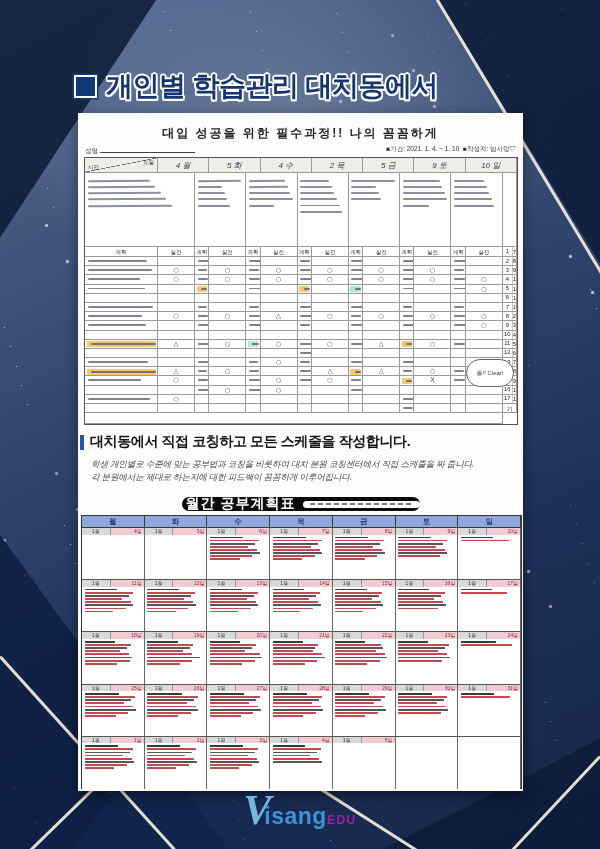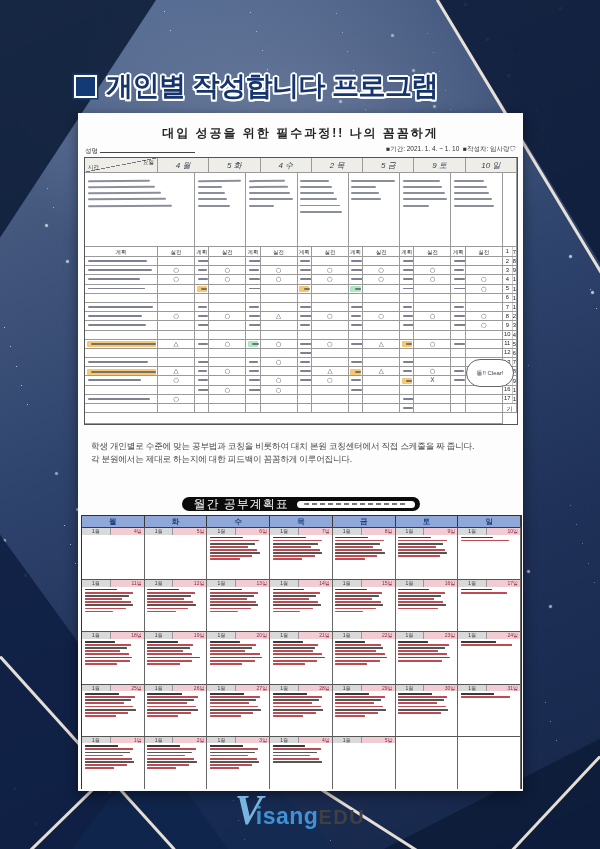--- a/index.html
+++ b/index.html
@@ -52,59 +52,59 @@
   .w-etc{font-size:6px;color:#333;text-align:center;line-height:11px;}
   .hl-orange{background:rgba(246,185,78,.8);}
   .hl-green{background:rgba(148,224,175,.75);}
   .hlwrap{margin:1.6px 1.5px 0 1.5px;padding:2.2px 2px;border-radius:1px;}
   .cloud-note{position:absolute;border:1px solid #666;border-radius:14px;background:#fff;display:flex;align-items:center;justify-content:center;font-size:6px;color:#3c4254;z-index:3;}
   
   .sect{position:absolute;left:2px;top:320px;right:8px;}
   .sect-head{display:flex;align-items:center;}
   .sect-bar{width:4px;height:15px;background:#2e5597;margin-right:6px;}
   .sect-title{font-size:14px;font-weight:bold;color:#111;letter-spacing:-.4px;}
-  .sect-body{margin:7px 0 0 11px;font-size:8.6px;color:#444;line-height:1.55;letter-spacing:-.2px;}
+  .sect-body{margin:7px 0 0 11px;font-size:8.6px;color:#444;line-height:1.55;letter-spacing:-.2px;font-style:italic;}
   
   .m-titlebar{position:absolute;top:384px;left:50%;transform:translateX(-50%);width:238px;height:14px;background:#0b0b0b;border-radius:7px;display:flex;align-items:center;z-index:2;}
-  .m-title{color:#fff;font-size:12px;font-weight:normal;margin-left:12px;letter-spacing:1px;white-space:nowrap;}
+  .m-title{color:#fff;font-size:14px;font-weight:bold;margin-left:4px;letter-spacing:1px;white-space:nowrap;}
   .m-pill{margin-left:8px;width:118px;height:7px;background:#fff;border-radius:3.5px;display:flex;align-items:center;}
   .m-pill-line{height:2.2px;margin:0 7px;flex:1;background:repeating-linear-gradient(90deg,#777 0 5px,transparent 5px 8px);border-radius:1px;}
   #mgrid{position:absolute;left:3px;top:402px;width:439px;display:grid;grid-template-columns:repeat(7,1fr);border:1.5px solid #333;background:#fff;}
   .m-hdr{background:#8fa8d9;color:#1f4280;font-size:7.5px;font-weight:bold;text-align:center;line-height:11px;border-right:1px solid #3a3a3a;}
   .m-cell{height:52.2px;border-right:1px solid #666;border-top:1.2px solid #555;overflow:hidden;background:#fff;}
   .m-strip{height:6.5px;display:flex;}
   .m-strip .mo{flex:0 0 45%;background:#d9d9d9;border-right:.5px solid #999;font-size:5px;color:#333;text-align:center;line-height:6.5px;}
   .m-strip .da{flex:1;background:#f2ccd3;font-size:5px;color:#8a2c3c;text-align:right;padding-right:2px;line-height:6.5px;}
   .m-body{padding:2px 2.5px 0 2.5px;}
   .m-line{height:1.8px;border-radius:.5px;margin-bottom:1.35px;}
   
   .logo{position:absolute;left:50%;top:791px;transform:translateX(-50%);display:flex;align-items:baseline;z-index:6;}
   .logo-v{font-family:"Liberation Serif",serif;font-style:italic;font-weight:bold;font-size:42px;line-height:38px;color:#79b4de;margin-right:-7px;}
   .logo-isang{font-size:23px;font-weight:bold;color:#3f93d4;letter-spacing:.5px;}
-  .logo-edu{font-size:20px;font-weight:bold;color:#404040;letter-spacing:1.5px;}
+  .logo-edu{font-size:12px;font-weight:bold;color:#a21caf;letter-spacing:1.5px;}
 </style>
 </head>
 <body>
 
 <div id="stars-a" style="box-shadow: rgba(255, 255, 255, 0.48) 150px 246px 0px 0px, rgba(255, 255, 255, 0.5) 222px 482px 0px 0px, rgba(255, 255, 255, 0.52) 293px 718px 0px 0px, rgba(255, 255, 255, 0.55) 365px 109px 0px 0px, rgba(255, 255, 255, 0.57) 436px 345px 0px 0px, rgba(255, 255, 255, 0.6) 508px 581px 0px 0px, rgba(255, 255, 255, 0.62) 579px 817px 0px 0px, rgba(255, 255, 255, 0.64) 53px 207px 0px 0px, rgba(255, 255, 255, 0.67) 124px 443px 0px 0px, rgba(255, 255, 255, 0.69) 196px 679px 0px 0px, rgba(255, 255, 255, 0.72) 267px 69px 0px 0px, rgba(255, 255, 255, 0.74) 339px 305px 0px 0px, rgba(255, 255, 255, 0.76) 411px 542px 0px 0px, rgba(255, 255, 255, 0.79) 482px 778px 0px 0px, rgba(255, 255, 255, 0.81) 554px 168px 0px 0px, rgba(255, 255, 255, 0.84) 27px 404px 0px 0px, rgba(255, 255, 255, 0.86) 99px 640px 0px 0px, rgba(255, 255, 255, 0.88) 170px 30px 0px 0px, rgba(255, 255, 255, 0.91) 242px 266px 0px 0px, rgba(255, 255, 255, 0.93) 313px 502px 0px 0px, rgba(255, 255, 255, 0.36) 385px 739px 0px 0px, rgba(255, 255, 255, 0.38) 456px 129px 0px 0px, rgba(255, 255, 255, 0.4) 528px 365px 0px 0px, rgba(255, 255, 255, 0.43) 1px 601px 0px 0px, rgba(255, 255, 255, 0.45) 73px 837px 0px 0px, rgba(255, 255, 255, 0.47) 144px 227px 0px 0px, rgba(255, 255, 255, 0.5) 216px 463px 0px 0px, rgba(255, 255, 255, 0.52) 287px 699px 0px 0px, rgba(255, 255, 255, 0.55) 359px 89px 0px 0px, rgba(255, 255, 255, 0.57) 431px 326px 0px 0px, rgba(255, 255, 255, 0.59) 502px 562px 0px 0px, rgba(255, 255, 255, 0.62) 574px 798px 0px 0px, rgba(255, 255, 255, 0.64) 47px 188px 0px 0px, rgba(255, 255, 255, 0.67) 119px 424px 0px 0px, rgba(255, 255, 255, 0.69) 190px 660px 0px 0px, rgba(255, 255, 255, 0.71) 262px 50px 0px 0px, rgba(255, 255, 255, 0.74) 333px 286px 0px 0px, rgba(255, 255, 255, 0.76) 405px 522px 0px 0px, rgba(255, 255, 255, 0.79) 476px 759px 0px 0px, rgba(255, 255, 255, 0.81) 548px 149px 0px 0px, rgba(255, 255, 255, 0.83) 21px 385px 0px 0px, rgba(255, 255, 255, 0.86) 93px 621px 0px 0px, rgba(255, 255, 255, 0.88) 164px 11px 0px 0px, rgba(255, 255, 255, 0.91) 236px 247px 0px 0px, rgba(255, 255, 255, 0.93) 307px 483px 0px 0px, rgba(255, 255, 255, 0.35) 379px 719px 0px 0px, rgba(255, 255, 255, 0.38) 450px 109px 0px 0px, rgba(255, 255, 255, 0.4) 522px 346px 0px 0px, rgba(255, 255, 255, 0.43) 594px 582px 0px 0px, rgba(255, 255, 255, 0.45) 67px 818px 0px 0px, rgba(255, 255, 255, 0.47) 139px 208px 0px 0px, rgba(255, 255, 255, 0.5) 210px 444px 0px 0px, rgba(255, 255, 255, 0.52) 282px 680px 0px 0px, rgba(255, 255, 255, 0.54) 353px 70px 0px 0px, rgba(255, 255, 255, 0.57) 425px 306px 0px 0px, rgba(255, 255, 255, 0.59) 496px 542px 0px 0px, rgba(255, 255, 255, 0.62) 568px 779px 0px 0px, rgba(255, 255, 255, 0.64) 41px 169px 0px 0px, rgba(255, 255, 255, 0.66) 113px 405px 0px 0px, rgba(255, 255, 255, 0.69) 184px 641px 0px 0px, rgba(255, 255, 255, 0.71) 256px 31px 0px 0px, rgba(255, 255, 255, 0.74) 327px 267px 0px 0px, rgba(255, 255, 255, 0.76) 399px 503px 0px 0px, rgba(255, 255, 255, 0.78) 470px 739px 0px 0px, rgba(255, 255, 255, 0.81) 542px 129px 0px 0px, rgba(255, 255, 255, 0.83) 16px 366px 0px 0px, rgba(255, 255, 255, 0.86) 87px 602px 0px 0px, rgba(255, 255, 255, 0.88) 159px 838px 0px 0px, rgba(255, 255, 255, 0.9) 230px 228px 0px 0px, rgba(255, 255, 255, 0.93) 302px 464px 0px 0px, rgba(255, 255, 255, 0.35) 373px 700px 0px 0px, rgba(255, 255, 255, 0.38) 445px 90px 0px 0px, rgba(255, 255, 255, 0.4) 516px 326px 0px 0px, rgba(255, 255, 255, 0.42) 588px 563px 0px 0px, rgba(255, 255, 255, 0.45) 61px 799px 0px 0px, rgba(255, 255, 255, 0.47) 133px 189px 0px 0px, rgba(255, 255, 255, 0.49) 204px 425px 0px 0px, rgba(255, 255, 255, 0.52) 276px 661px 0px 0px, rgba(255, 255, 255, 0.54) 347px 51px 0px 0px, rgba(255, 255, 255, 0.57) 419px 287px 0px 0px, rgba(255, 255, 255, 0.59) 490px 523px 0px 0px, rgba(255, 255, 255, 0.61) 562px 759px 0px 0px, rgba(255, 255, 255, 0.64) 35px 150px 0px 0px, rgba(255, 255, 255, 0.66) 107px 386px 0px 0px, rgba(255, 255, 255, 0.69) 179px 622px 0px 0px, rgba(255, 255, 255, 0.71) 250px 12px 0px 0px, rgba(255, 255, 255, 0.73) 322px 248px 0px 0px, rgba(255, 255, 255, 0.76) 393px 484px 0px 0px, rgba(255, 255, 255, 0.78) 465px 720px 0px 0px, rgba(255, 255, 255, 0.81) 536px 110px 0px 0px, rgba(255, 255, 255, 0.83) 10px 346px 0px 0px, rgba(255, 255, 255, 0.85) 81px 583px 0px 0px, rgba(255, 255, 255, 0.88) 153px 819px 0px 0px, rgba(255, 255, 255, 0.9) 224px 209px 0px 0px, rgba(255, 255, 255, 0.93) 296px 445px 0px 0px, rgba(255, 255, 255, 0.95) 367px 681px 0px 0px, rgba(255, 255, 255, 0.37) 439px 71px 0px 0px, rgba(255, 255, 255, 0.4) 510px 307px 0px 0px, rgba(255, 255, 255, 0.42) 582px 543px 0px 0px, rgba(255, 255, 255, 0.45) 55px 779px 0px 0px, rgba(255, 255, 255, 0.47) 127px 170px 0px 0px, rgba(255, 255, 255, 0.49) 199px 406px 0px 0px, rgba(255, 255, 255, 0.52) 270px 642px 0px 0px, rgba(255, 255, 255, 0.54) 342px 32px 0px 0px, rgba(255, 255, 255, 0.56) 413px 268px 0px 0px, rgba(255, 255, 255, 0.59) 485px 504px 0px 0px, rgba(255, 255, 255, 0.61) 556px 740px 0px 0px, rgba(255, 255, 255, 0.64) 30px 130px 0px 0px, rgba(255, 255, 255, 0.66) 101px 366px 0px 0px, rgba(255, 255, 255, 0.68) 173px 603px 0px 0px, rgba(255, 255, 255, 0.71) 244px 839px 0px 0px, rgba(255, 255, 255, 0.73) 316px 229px 0px 0px, rgba(255, 255, 255, 0.76) 387px 465px 0px 0px, rgba(255, 255, 255, 0.78) 459px 701px 0px 0px, rgba(255, 255, 255, 0.8) 530px 91px 0px 0px, rgba(255, 255, 255, 0.83) 4px 327px 0px 0px, rgba(255, 255, 255, 0.85) 75px 563px 0px 0px, rgba(255, 255, 255, 0.88) 147px 800px 0px 0px, rgba(255, 255, 255, 0.9) 218px 190px 0px 0px, rgba(255, 255, 255, 0.92) 290px 426px 0px 0px, rgba(255, 255, 255, 0.95) 362px 662px 0px 0px, rgba(255, 255, 255, 0.37) 433px 52px 0px 0px, rgba(255, 255, 255, 0.4) 505px 288px 0px 0px, rgba(255, 255, 255, 0.42) 576px 524px 0px 0px, rgba(255, 255, 255, 0.44) 50px 760px 0px 0px, rgba(255, 255, 255, 0.47) 121px 150px 0px 0px, rgba(255, 255, 255, 0.49) 193px 387px 0px 0px, rgba(255, 255, 255, 0.51) 264px 623px 0px 0px, rgba(255, 255, 255, 0.54) 336px 13px 0px 0px, rgba(255, 255, 255, 0.56) 407px 249px 0px 0px, rgba(255, 255, 255, 0.59) 479px 485px 0px 0px, rgba(255, 255, 255, 0.61) 550px 721px 0px 0px, rgba(255, 255, 255, 0.63) 24px 111px 0px 0px, rgba(255, 255, 255, 0.66) 95px 347px 0px 0px, rgba(255, 255, 255, 0.68) 167px 583px 0px 0px, rgba(255, 255, 255, 0.71) 238px 820px 0px 0px, rgba(255, 255, 255, 0.73) 310px 210px 0px 0px, rgba(255, 255, 255, 0.75) 382px 446px 0px 0px, rgba(255, 255, 255, 0.78) 453px 682px 0px 0px, rgba(255, 255, 255, 0.8) 525px 72px 0px 0px, rgba(255, 255, 255, 0.83) 596px 308px 0px 0px, rgba(255, 255, 255, 0.85) 70px 544px 0px 0px, rgba(255, 255, 255, 0.87) 141px 780px 0px 0px, rgba(255, 255, 255, 0.9) 213px 170px 0px 0px, rgba(255, 255, 255, 0.92) 284px 407px 0px 0px, rgba(255, 255, 255, 0.95) 356px 643px 0px 0px, rgba(255, 255, 255, 0.37) 427px 33px 0px 0px, rgba(255, 255, 255, 0.39) 499px 269px 0px 0px, rgba(255, 255, 255, 0.42) 570px 505px 0px 0px, rgba(255, 255, 255, 0.44) 44px 741px 0px 0px, rgba(255, 255, 255, 0.47) 115px 131px 0px 0px, rgba(255, 255, 255, 0.49) 187px 367px 0px 0px, rgba(255, 255, 255, 0.51) 258px 603px 0px 0px, rgba(255, 255, 255, 0.54) 330px 840px 0px 0px, rgba(255, 255, 255, 0.56) 401px 230px 0px 0px, rgba(255, 255, 255, 0.58) 473px 466px 0px 0px, rgba(255, 255, 255, 0.61) 545px 702px 0px 0px, rgba(255, 255, 255, 0.63) 18px 92px 0px 0px, rgba(255, 255, 255, 0.66) 90px 328px 0px 0px, rgba(255, 255, 255, 0.68) 161px 564px 0px 0px, rgba(255, 255, 255, 0.7) 233px 800px 0px 0px, rgba(255, 255, 255, 0.73) 304px 190px 0px 0px, rgba(255, 255, 255, 0.75) 376px 427px 0px 0px, rgba(255, 255, 255, 0.78) 447px 663px 0px 0px, rgba(255, 255, 255, 0.8) 519px 53px 0px 0px, rgba(255, 255, 255, 0.82) 590px 289px 0px 0px, rgba(255, 255, 255, 0.85) 64px 525px 0px 0px, rgba(255, 255, 255, 0.87) 135px 761px 0px 0px, rgba(255, 255, 255, 0.9) 207px 151px 0px 0px, rgba(255, 255, 255, 0.92) 278px 387px 0px 0px;"></div>
 <div id="stars-b" style="box-shadow: rgba(255, 255, 255, 0.48) 246px 482px 1px 1px, rgba(255, 255, 255, 0.5) 508px 75px 1px 1px, rgba(255, 255, 255, 0.52) 172px 513px 1px 1px, rgba(255, 255, 255, 0.54) 434px 106px 1px 1px, rgba(255, 255, 255, 0.56) 99px 544px 1px 1px, rgba(255, 255, 255, 0.58) 361px 137px 1px 1px, rgba(255, 255, 255, 0.6) 25px 575px 1px 1px, rgba(255, 255, 255, 0.62) 287px 168px 1px 1px, rgba(255, 255, 255, 0.64) 550px 606px 1px 1px, rgba(255, 255, 255, 0.66) 214px 199px 1px 1px, rgba(255, 255, 255, 0.68) 476px 637px 1px 1px, rgba(255, 255, 255, 0.7) 141px 230px 1px 1px, rgba(255, 255, 255, 0.72) 403px 668px 1px 1px, rgba(255, 255, 255, 0.74) 67px 261px 1px 1px, rgba(255, 255, 255, 0.76) 329px 699px 1px 1px, rgba(255, 255, 255, 0.78) 592px 292px 1px 1px, rgba(255, 255, 255, 0.8) 256px 730px 1px 1px, rgba(255, 255, 255, 0.82) 518px 323px 1px 1px, rgba(255, 255, 255, 0.84) 182px 761px 1px 1px, rgba(255, 255, 255, 0.86) 445px 354px 1px 1px, rgba(255, 255, 255, 0.88) 109px 792px 1px 1px, rgba(255, 255, 255, 0.9) 371px 385px 1px 1px, rgba(255, 255, 255, 0.42) 35px 823px 1px 1px, rgba(255, 255, 255, 0.44) 298px 416px 1px 1px, rgba(255, 255, 255, 0.46) 560px 8px 1px 1px, rgba(255, 255, 255, 0.48) 224px 447px 1px 1px, rgba(255, 255, 255, 0.5) 487px 39px 1px 1px, rgba(255, 255, 255, 0.52) 151px 478px 1px 1px, rgba(255, 255, 255, 0.54) 413px 70px 1px 1px, rgba(255, 255, 255, 0.56) 77px 509px 1px 1px, rgba(255, 255, 255, 0.58) 340px 101px 1px 1px, rgba(255, 255, 255, 0.6) 4px 540px 1px 1px, rgba(255, 255, 255, 0.62) 266px 132px 1px 1px, rgba(255, 255, 255, 0.64) 528px 571px 1px 1px, rgba(255, 255, 255, 0.66) 193px 163px 1px 1px, rgba(255, 255, 255, 0.68) 455px 602px 1px 1px, rgba(255, 255, 255, 0.7) 119px 194px 1px 1px, rgba(255, 255, 255, 0.72) 382px 633px 1px 1px, rgba(255, 255, 255, 0.74) 46px 225px 1px 1px, rgba(255, 255, 255, 0.76) 308px 664px 1px 1px, rgba(255, 255, 255, 0.78) 570px 256px 1px 1px, rgba(255, 255, 255, 0.8) 235px 695px 1px 1px, rgba(255, 255, 255, 0.82) 497px 287px 1px 1px, rgba(255, 255, 255, 0.84) 161px 726px 1px 1px, rgba(255, 255, 255, 0.86) 423px 318px 1px 1px, rgba(255, 255, 255, 0.88) 88px 757px 1px 1px, rgba(255, 255, 255, 0.9) 350px 349px 1px 1px, rgba(255, 255, 255, 0.42) 14px 788px 1px 1px, rgba(255, 255, 255, 0.44) 276px 380px 1px 1px, rgba(255, 255, 255, 0.46) 539px 819px 1px 1px, rgba(255, 255, 255, 0.48) 203px 411px 1px 1px, rgba(255, 255, 255, 0.5) 465px 4px 1px 1px, rgba(255, 255, 255, 0.52) 130px 442px 1px 1px, rgba(255, 255, 255, 0.54) 392px 35px 1px 1px, rgba(255, 255, 255, 0.56) 56px 473px 1px 1px;"></div>
 <div class="tri tri-tl"></div>
 <div class="tri tri-tr"></div>
 <div class="tri tri-bl"></div>
 <div class="tri tri-bl2"></div>
 <div class="tri tri-br"></div>
 <div class="line" style="left:437px;top:-2px;width:320px;transform:rotate(59deg);"></div>
 <div class="line" style="left:183px;top:700px;width:242px;transform:rotate(135.7deg);"></div>
 <div class="line" style="left:183px;top:700px;width:352px;transform:rotate(32.5deg);"></div>
 <div class="line" style="left:0px;top:655px;width:261px;transform:rotate(47.9deg);"></div>
 <div class="line" style="left:512px;top:849px;width:129px;transform:rotate(-46.9deg);"></div>
 
 <div class="page-title">
   <div class="title-square"></div>
-  <div class="title-text">개인별 작성합니다 프로그램</div>
+  <div class="title-text">개인별 학습관리 대치동에서</div>
 </div>
 
 <div class="card">
 
   <div class="w-title">대입 성공을 위한 필수과정!! 나의 꼼꼼하게</div>
   <div class="w-meta">
     <span class="w-name"><span>성명</span> <u></u></span>
     <span>
       <span>■기간: 2021. 1. 4. ~ 1. 10</span>&nbsp;&nbsp;<span>■작성자: 임사랑♡</span>
     </span>
@@ -674,20 +674,24 @@
       </div>
       <div class="wcell w-mark"></div>
       <div class="wcell"></div>
       <div class="wcell w-mark"></div>
       <div class="wcell w-etc">기 타</div>
       <div class="wcell" style="grid-column: span 14;"></div>
     </div>
   <div class="cloud-note" style="left:388px;top:246px;width:46px;height:26px;">통!! Clear!</div>
 
   <div class="sect">
+    <div class="sect-head">
+      <div class="sect-bar"></div>
+      <div class="sect-title">대치동에서 직접 코칭하고 모든 스케줄을 작성합니다.</div>
+    </div>
     <div class="sect-body">
       <div>학생 개인별로 수준에 맞는 공부법과 코칭을 비롯하여 대치 본원 코칭센터에서 직접 스케줄을 짜 줍니다.</div>
       <div>각 분원에서는 제대로 하는지에 대한 피드백이 꼼꼼하게 이루어집니다.</div>
     </div>
   </div>
 
   <div class="m-titlebar">
     <span class="m-title">월간 공부계획표</span>
     <span class="m-pill">
         <span class="m-pill-line"></span>

